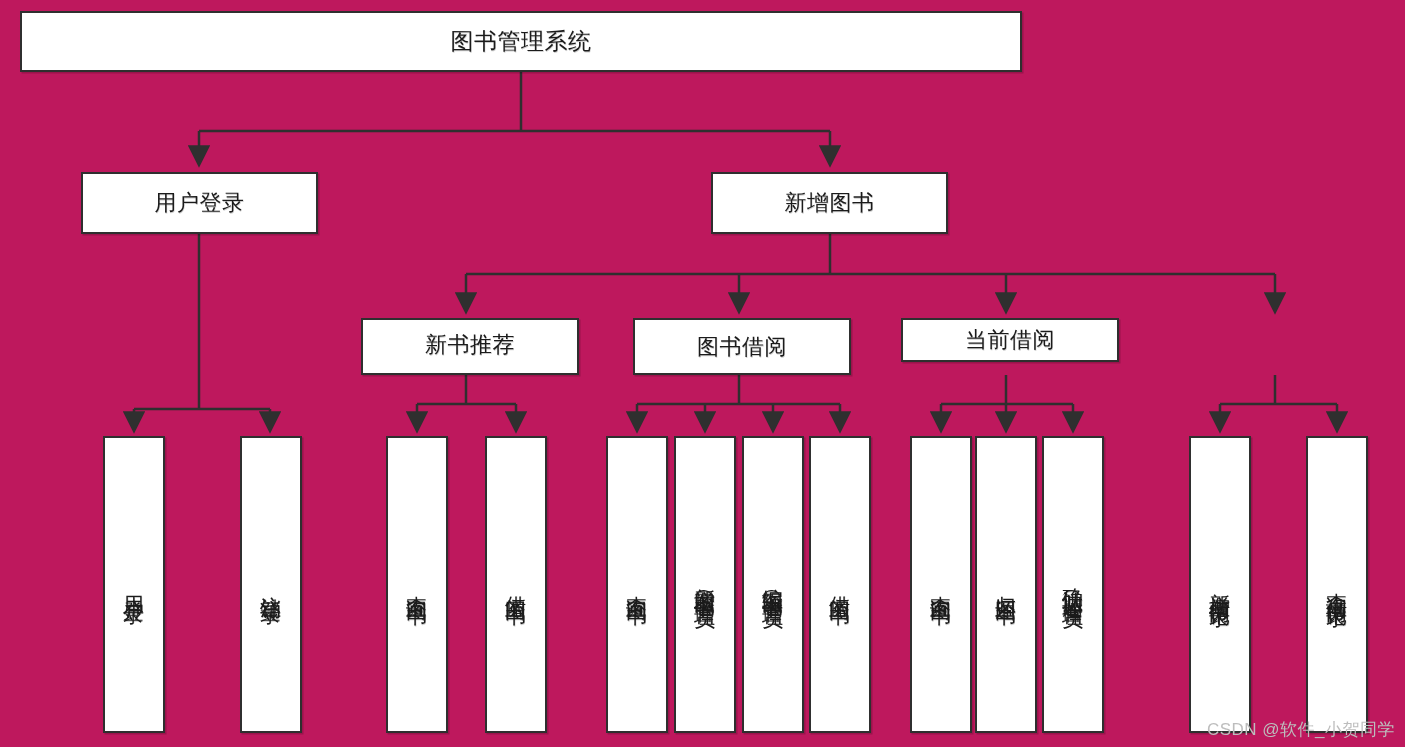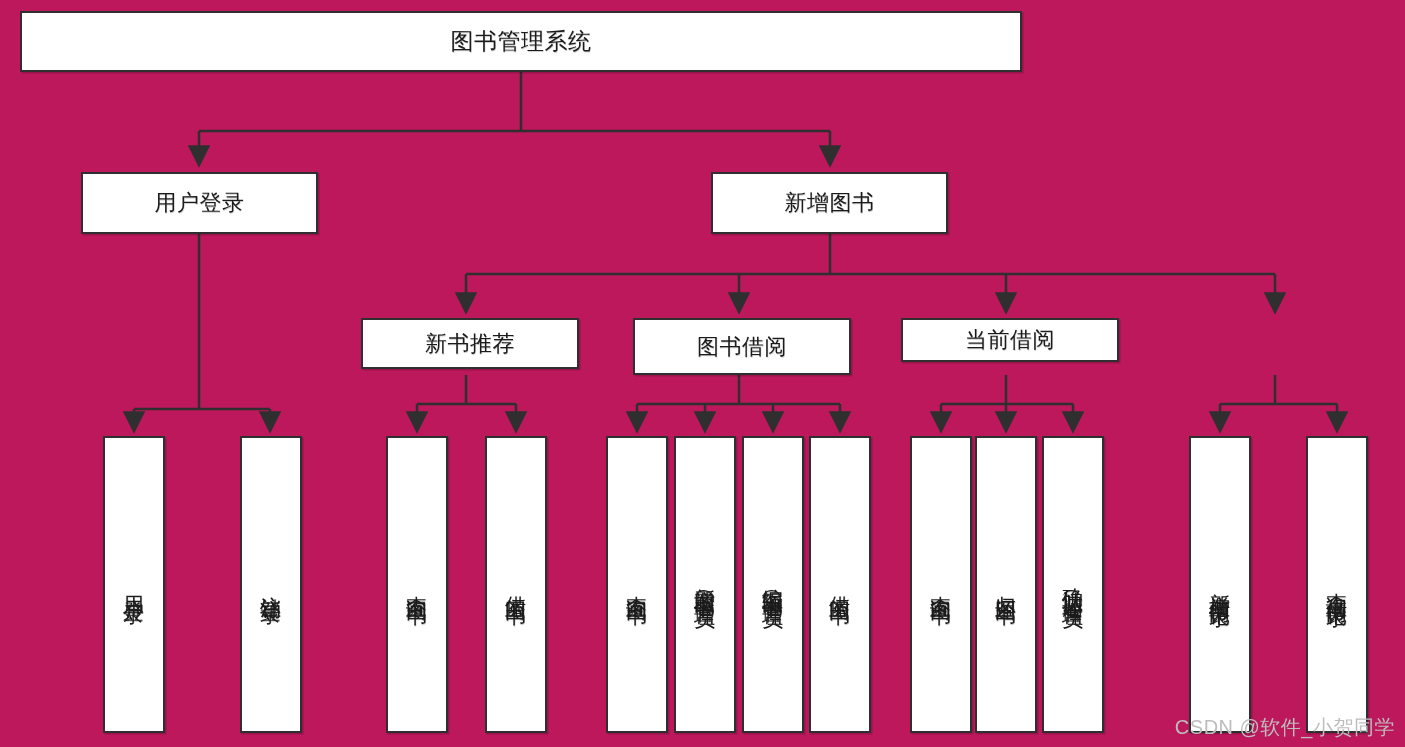--- a/index.html
+++ b/index.html
@@ -50,21 +50,21 @@
     left: 0;
     top: 0;
     width: 1405px;
     height: 747px;
     pointer-events: none;
   }
   #watermark {
     position: absolute;
     right: 10px;
     bottom: 6px;
-    font-size: 20px;
+    font-size: 17px;
     color: #bdbdbd;
     letter-spacing: 0.5px;
     white-space: nowrap;
   }
 </style>
 </head>
 <body>
 
 <div id="canvas">
 
@@ -123,21 +123,21 @@
   </div>
 
   <div class="node" style="left:81px; top:172px; width:237px; height:62px;">
     <span class="node-label">用户登录</span>
   </div>
 
   <div class="node" style="left:711px; top:172px; width:237px; height:62px;">
     <span class="node-label">新增图书</span>
   </div>
 
-  <div class="node" style="left:361px; top:318px; width:218px; height:51px;">
+  <div class="node" style="left:361px; top:318px; width:218px; height:57px;font-family:Liberation Mono, monospace;">
     <span class="node-label">新书推荐</span>
   </div>
 
   <div class="node" style="left:633px; top:318px; width:218px; height:57px;">
     <span class="node-label">图书借阅</span>
   </div>
 
   <div class="node" style="left:901px; top:318px; width:218px; height:44px;">
     <span class="node-label">当前借阅</span>
   </div>

